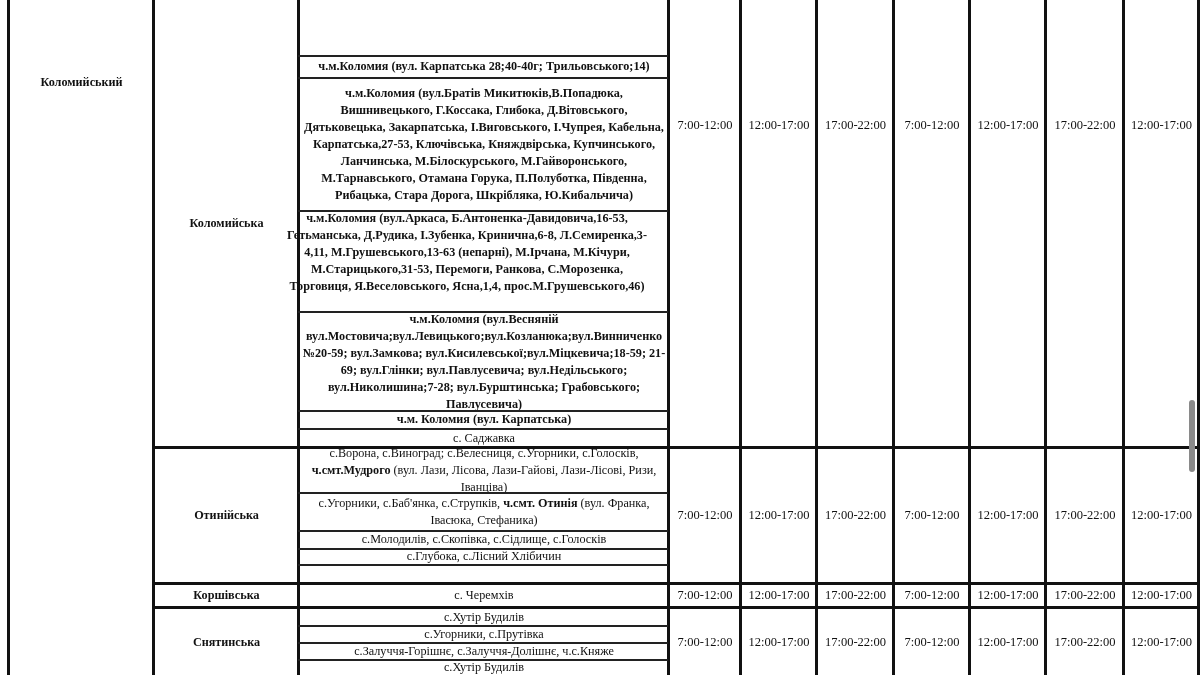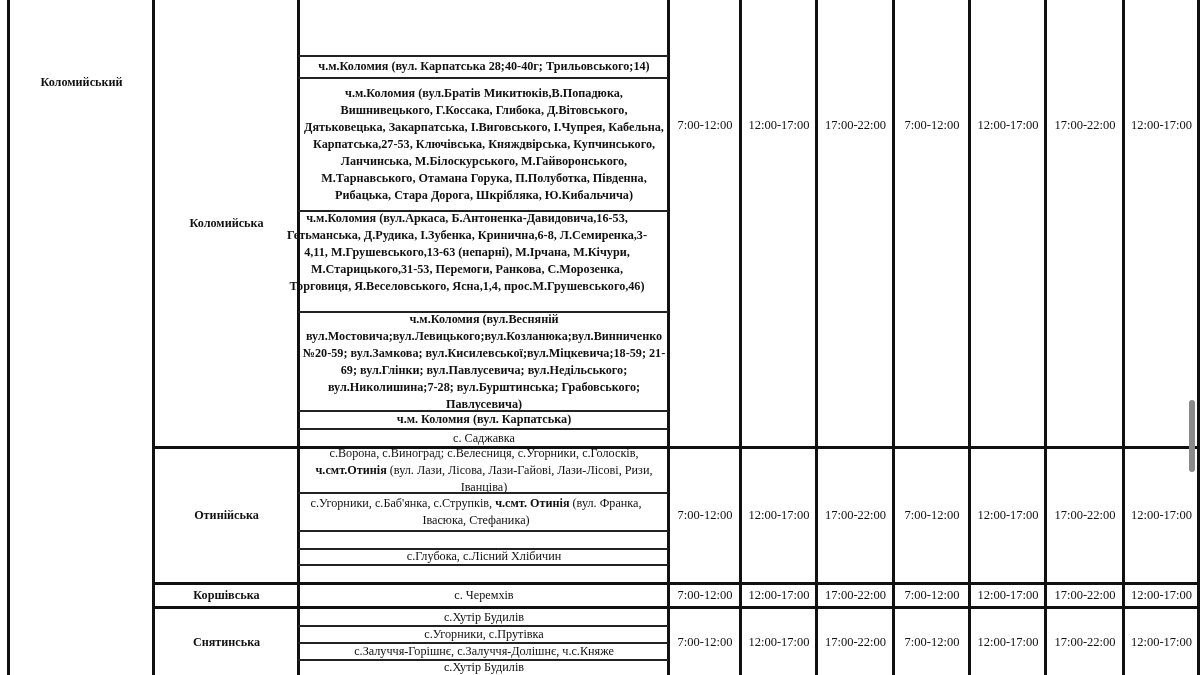--- a/index.html
+++ b/index.html
@@ -38,25 +38,26 @@
   <div class="cell time" style="left:742px;top:0;width:74px;height:250px;">12:00-17:00</div>
   <div class="cell time" style="left:818px;top:0;width:75px;height:250px;">17:00-22:00</div>
   <div class="cell time" style="left:895px;top:0;width:74px;height:250px;">7:00-12:00</div>
   <div class="cell time" style="left:971px;top:0;width:74px;height:250px;">12:00-17:00</div>
   <div class="cell time" style="left:1047px;top:0;width:76px;height:250px;">17:00-22:00</div>
   <div class="cell time" style="left:1125px;top:0;width:73px;height:250px;">12:00-17:00</div>
 
   <div class="cell label" style="left:155px;top:449px;width:143px;height:133px;">Отинійська</div>
 
   <div class="cell addr" style="left:300px;top:449px;width:368px;height:43px;">
-    <span><span>с.Ворона, с.Виноград; с.Велесниця, с.Угорники, с.Голосків,</span><br><b>ч.смт.Отинія</b><span> (вул. Лази, Лісова,  Лази-Гайові, Лази-Лісові, Ризи, Іванціва)</span></span>
+    <span><span>с.Ворона, с.Виноград; с.Велесниця, с.Угорники, с.Голосків,</span><br><b>ч.смт.Мудрого</b><span> (вул. Лази, Лісова,  Лази-Гайові, Лази-Лісові, Ризи, Іванціва)</span></span>
   </div>
-  <div class="cell addr" style="left:292px;top:493px;width:368px;height:37px;justify-content:flex-end;">
+  <div class="cell addr" style="left:300px;top:493px;width:368px;height:37px;justify-content:flex-end;">
     <span><span>с.Угорники, с.Баб'янка, с.Струпків, </span><b>ч.смт. Отинія</b><span> (вул. Франка, Івасюка, Стефаника)</span></span>
   </div>
+  <div class="cell addr" style="left:300px;top:531px;width:368px;height:17px;">с.Молодилів, с.Скопівка, с.Сідлище, с.Голосків</div>
   <div class="cell addr" style="left:300px;top:549px;width:368px;height:15px;text-align:right;">с.Глубока, с.Лісний Хлібичин</div>
 
   <div class="cell time" style="left:670px;top:449px;width:70px;height:133px;">7:00-12:00</div>
   <div class="cell time" style="left:742px;top:449px;width:74px;height:133px;">12:00-17:00</div>
   <div class="cell time" style="left:818px;top:449px;width:75px;height:133px;">17:00-22:00</div>
   <div class="cell time" style="left:895px;top:449px;width:74px;height:133px;">7:00-12:00</div>
   <div class="cell time" style="left:971px;top:449px;width:74px;height:133px;">12:00-17:00</div>
   <div class="cell time" style="left:1047px;top:449px;width:76px;height:133px;">17:00-22:00</div>
   <div class="cell time" style="left:1125px;top:449px;width:73px;height:133px;">12:00-17:00</div>
 

